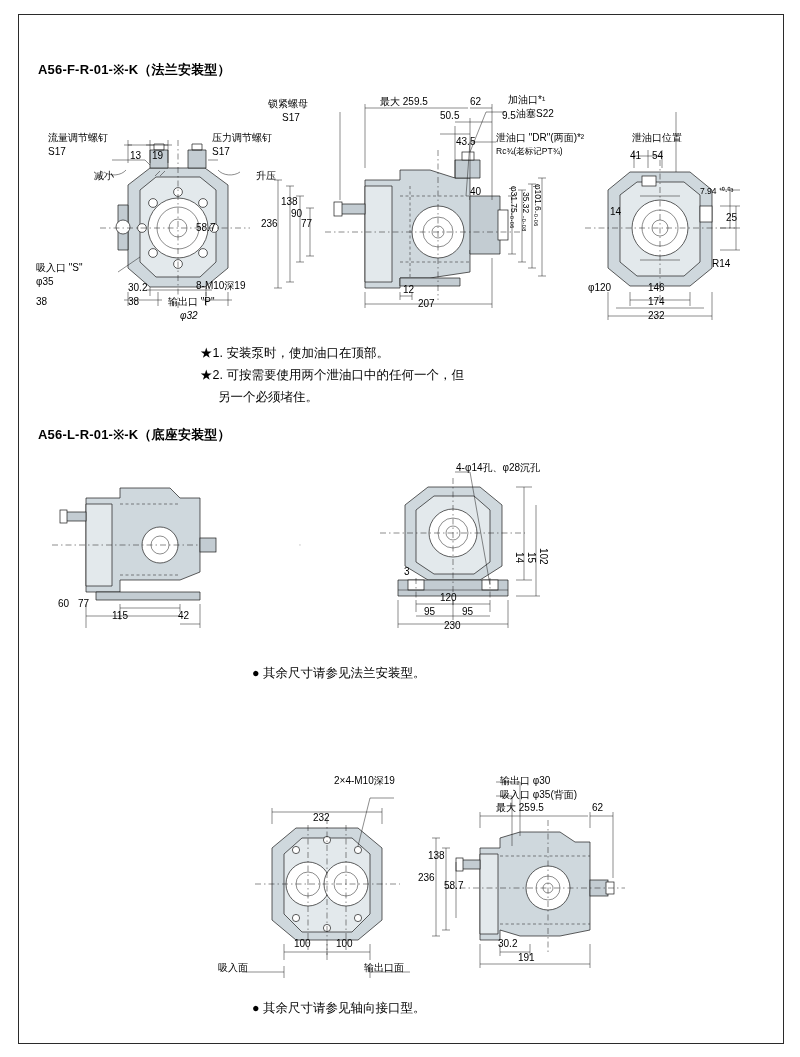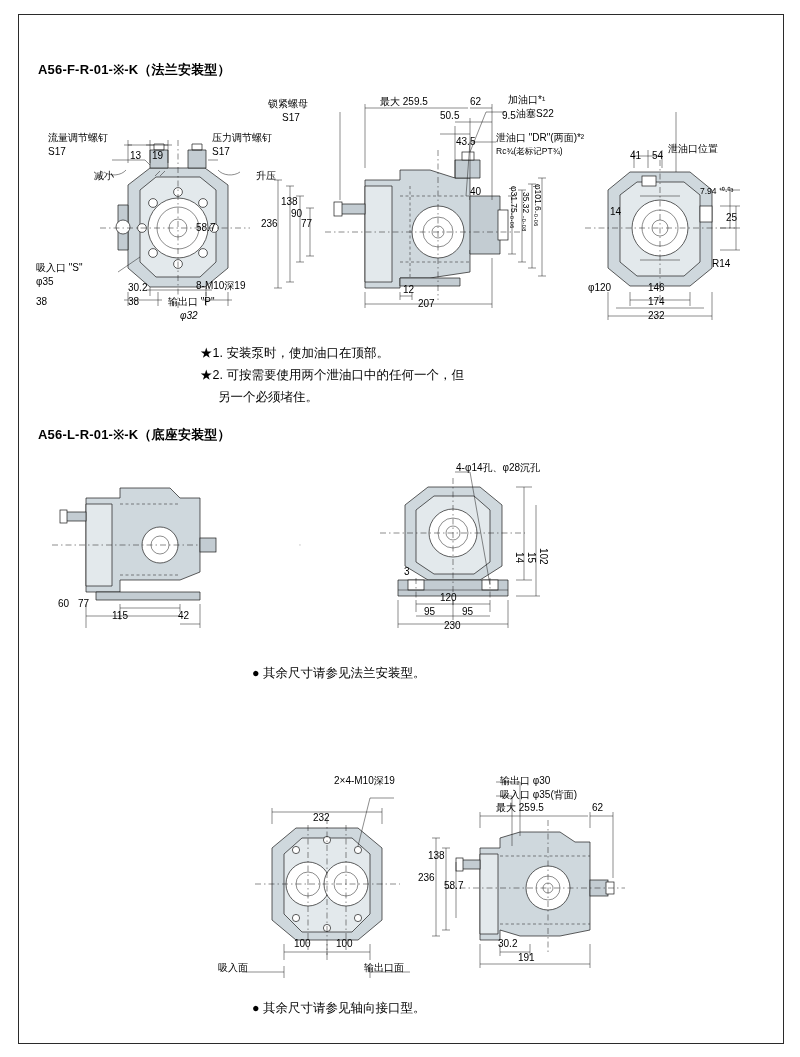--- a/index.html
+++ b/index.html
@@ -186,21 +186,21 @@
   <div class="lbl cn" style="left:212px;top:132px;">压力调节螺钉</div>
   <div class="lbl" style="left:212px;top:146px;">S17</div>
   <div class="lbl cn" style="left:256px;top:170px;">升压</div>
   <div class="lbl cn" style="left:268px;top:98px;">锁紧螺母</div>
   <div class="lbl" style="left:282px;top:112px;">S17</div>
   <div class="lbl" style="left:380px;top:96px;">最大 259.5</div>
   <div class="lbl cn" style="left:508px;top:94px;">加油口*¹</div>
   <div class="lbl cn" style="left:516px;top:108px;">油塞S22</div>
   <div class="lbl cn" style="left:496px;top:132px;">泄油口 "DR"(两面)*²</div>
   <div class="lbl sm" style="left:496px;top:146px;">Rc¾(老标记PT¾)</div>
-  <div class="lbl cn" style="left:668px;top:132px;margin-top:11px;">泄油口位置</div>
+  <div class="lbl cn" style="left:632px;top:132px;">泄油口位置</div>
   <div class="lbl cn" style="left:36px;top:262px;">吸入口 "S"</div>
   <div class="lbl" style="left:36px;top:276px;">φ35</div>
   <div class="lbl cn" style="left:196px;top:280px;text-align:center;">8-M10深19</div>
   <div class="lbl cn" style="left:168px;top:296px;">输出口 "P"</div>
   <div class="lbl" style="left:180px;top:310px;font-style:italic;">φ32</div>
 
   <div class="lbl" style="left:130px;top:150px;">13</div>
   <div class="lbl" style="left:152px;top:150px;">19</div>
   <div class="lbl" style="left:281px;top:196px;">138</div>
   <div class="lbl" style="left:291px;top:208px;">90</div>

